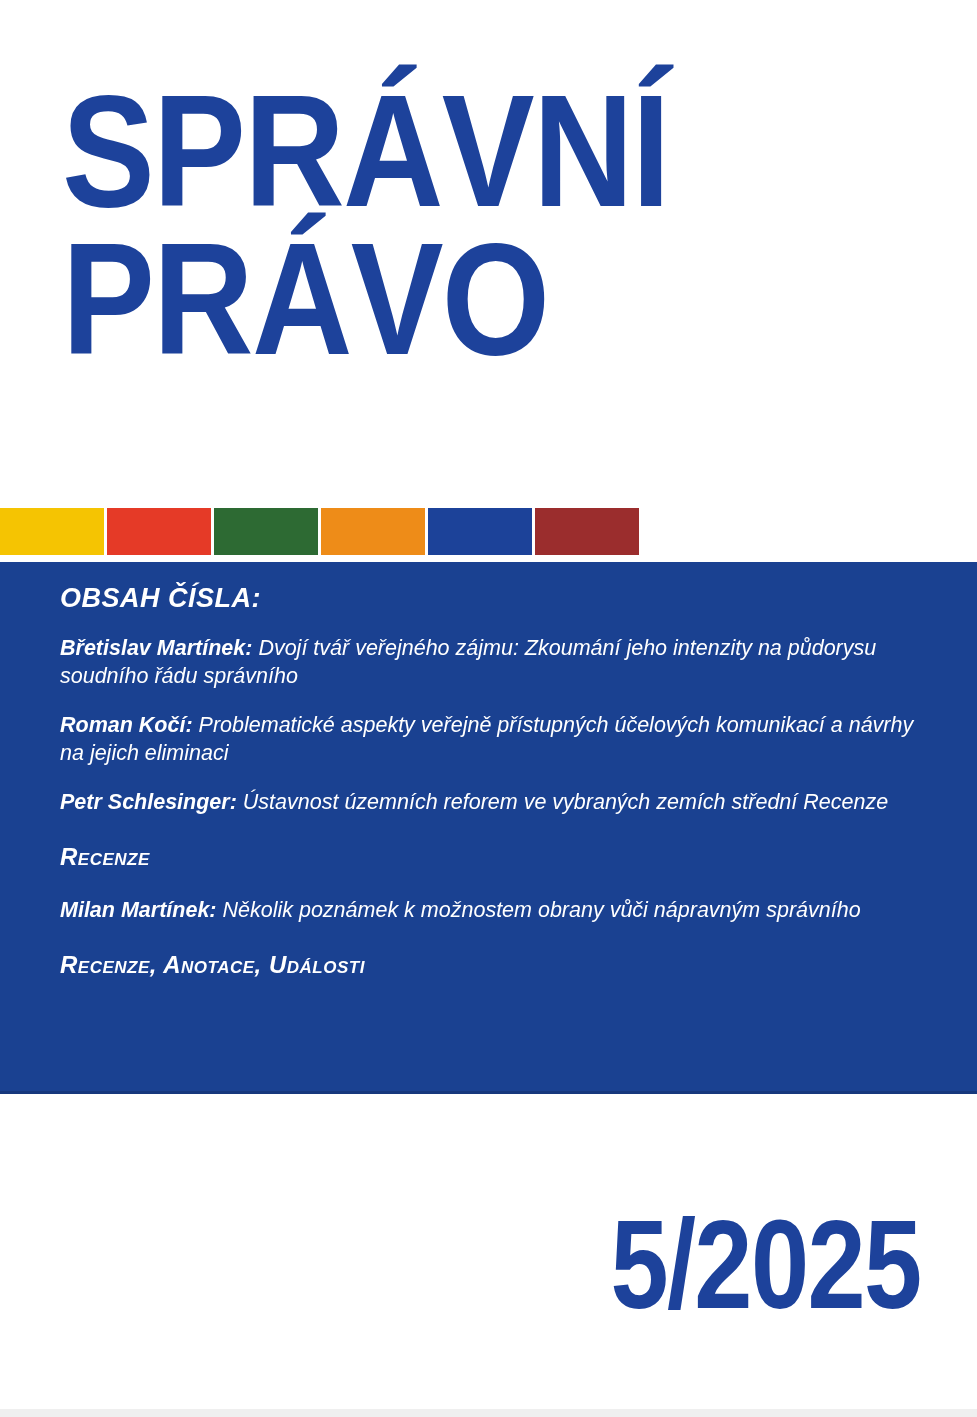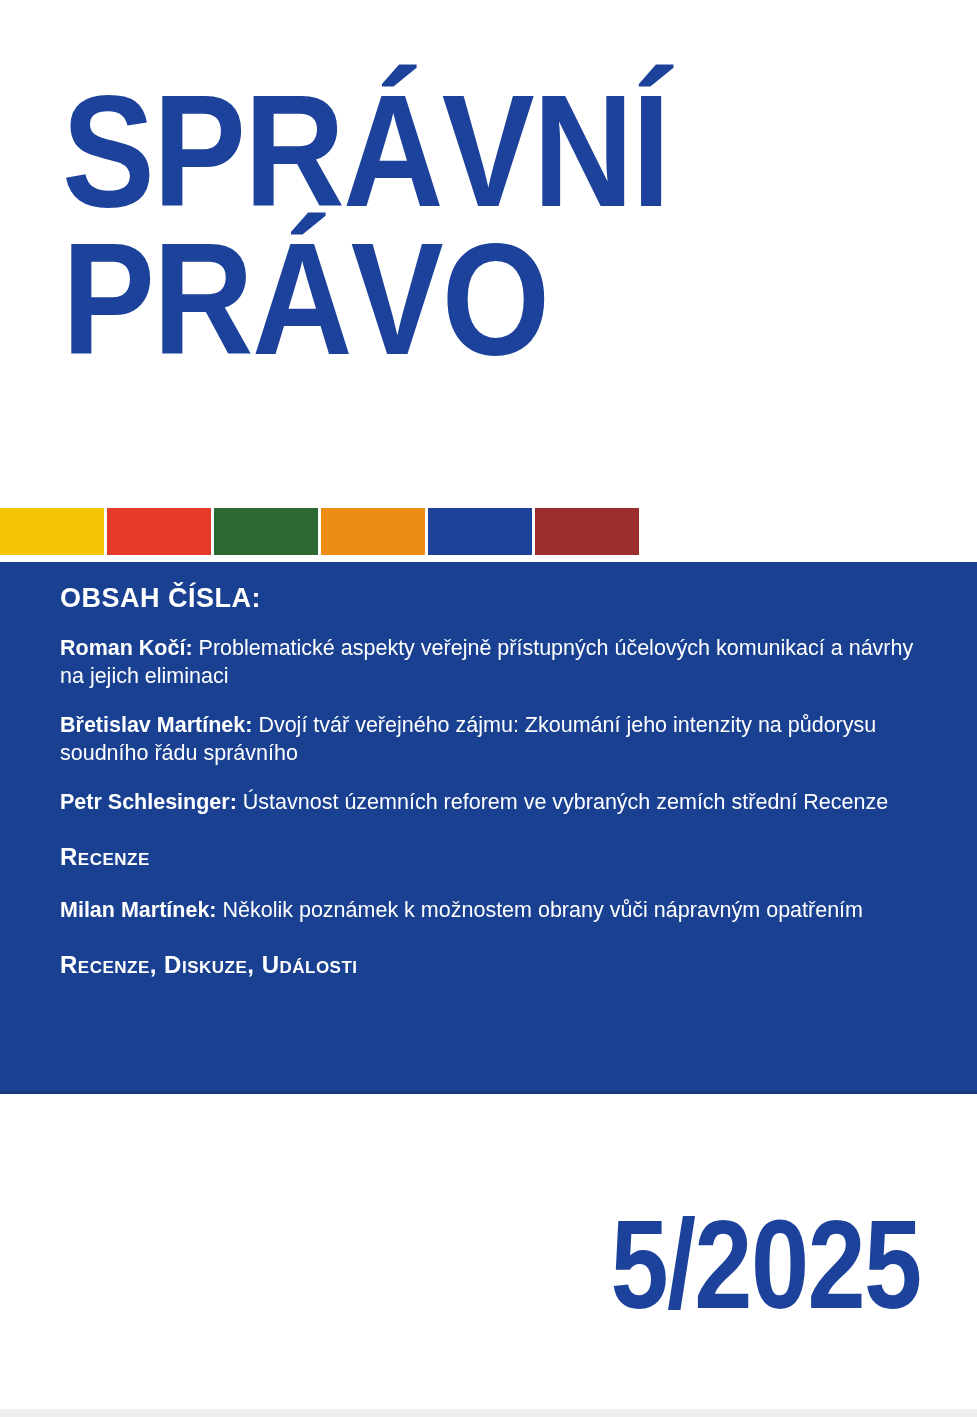--- a/index.html
+++ b/index.html
@@ -40,20 +40,21 @@
     background:#ccc;
   }
   .toc-box{
     position:absolute;
     left:0;top:562px;
     width:977px;height:532px;
     background:var(--box-blue);
     color:var(--text-white);
     padding:21px 58px 0 60px;
     border-bottom:3px solid #16387d;
+    font-style:italic;
   }
   .toc-heading{
     font-size:27px;
     font-weight:bold;
     letter-spacing:0.5px;
     margin:0 0 20px 0;
   }
   .article{
     font-size:21.5px;
     line-height:28px;
@@ -101,39 +102,39 @@
   <div class="stripe" style="background: rgb(45, 106, 51);"></div>
   <div class="stripe" style="background: rgb(238, 140, 24);"></div>
   <div class="stripe" style="background: rgb(28, 66, 153);"></div>
   <div class="stripe" style="background: rgb(155, 45, 45);"></div>
 </div>
 
 <div class="toc-box">
   <div class="toc-heading">OBSAH ČÍSLA:</div>
 
   <p class="article">
-    <span class="article-author">Roman Kočí:</span>
-    <span class="article-title">Problematické aspekty veřejně přístupných účelových komunikací a návrhy na jejich eliminaci</span>
+    <span class="article-author">Břetislav Martínek:</span>
+    <span class="article-title">Dvojí tvář veřejného zájmu: Zkoumání jeho intenzity na půdorysu soudního řádu správního</span>
   </p>
 
   <p class="article">
-    <span class="article-author">Břetislav Martínek:</span>
-    <span class="article-title">Dvojí tvář veřejného zájmu: Zkoumání jeho intenzity na půdorysu soudního řádu správního</span>
+    <span class="article-author">Roman Kočí:</span>
+    <span class="article-title">Problematické aspekty veřejně přístupných účelových komunikací a návrhy na jejich eliminaci</span>
   </p>
 
   <p class="article">
     <span class="article-author">Petr Schlesinger:</span>
     <span class="article-title">Ústavnost územních reforem ve vybraných zemích střední Recenze</span>
   </p>
 
   <div class="section-heading">Recenze</div>
 
   <p class="article">
     <span class="article-author">Milan Martínek:</span>
-    <span class="article-title">Několik poznámek k možnostem obrany vůči nápravným opatřením</span>
+    <span class="article-title">Několik poznámek k možnostem obrany vůči nápravným správního</span>
   </p>
 
-  <div class="section-heading">Recenze, Diskuze, Události</div>
+  <div class="section-heading">Recenze, Anotace, Události</div>
 </div>
 
 <div class="issue-number">5/2025</div>
 
 <div class="footer-strip"></div>
 
 </body></html>

